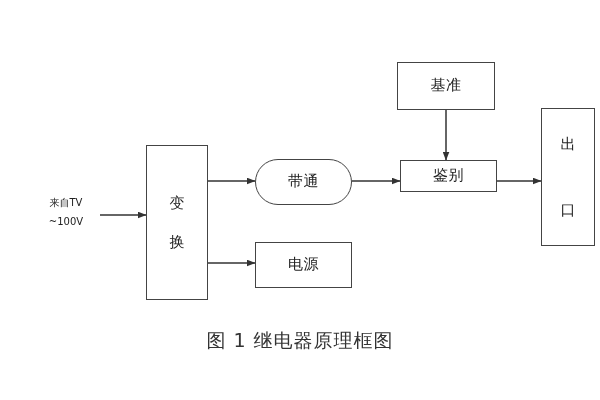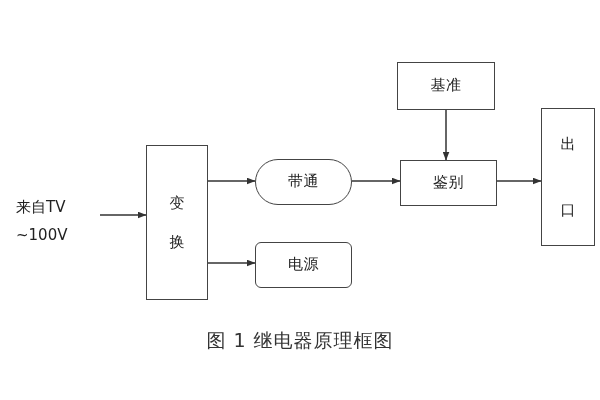--- a/index.html
+++ b/index.html
@@ -52,24 +52,24 @@
     line-height: 4.4;
     text-align: center;
     color: #222222;
     white-space: pre-line;
   }
   #source-label {
     position: absolute;
     left: 16px;
     top: 194px;
     width: 100px;
-    font-size: 15px;
+    font-size: 10px;
     line-height: 1.85;
     color: #222222;
-    text-align: left;
+    text-align: center;
     white-space: pre-line;
   }
   #figure-caption {
     position: absolute;
     left: 0;
     top: 328px;
     width: 600px;
     text-align: center;
     font-size: 19px;
     letter-spacing: 1px;
@@ -106,29 +106,29 @@
 
   <div class="box" id="box-convert" style="left:146px; top:145px; width:62px; height:155px;">
     <span class="vertical-label">变
 换</span>
   </div>
 
   <div class="box" id="box-bandpass" style="left:255px; top:159px; width:97px; height:46px;border-radius:23px;">
     <span class="box-label">带通</span>
   </div>
 
-  <div class="box" id="box-power" style="left:255px; top:242px; width:97px; height:46px;border-radius:6px;">
+  <div class="box" id="box-power" style="left:255px; top:242px; width:97px; height:46px;">
     <span class="box-label">电源</span>
   </div>
 
   <div class="box" id="box-reference" style="left:397px; top:62px; width:98px; height:48px;">
     <span class="box-label">基准</span>
   </div>
 
-  <div class="box" id="box-discriminate" style="left:400px; top:160px; width:97px; height:46px;">
+  <div class="box" id="box-discriminate" style="left:400px; top:160px; width:97px; height:32px;">
     <span class="box-label">鉴别</span>
   </div>
 
   <div class="box" id="box-output" style="left:541px; top:108px; width:54px; height:138px;">
     <span class="tall-label">出
 口</span>
   </div>
 
   <div id="figure-caption">图 1  继电器原理框图</div>
 

